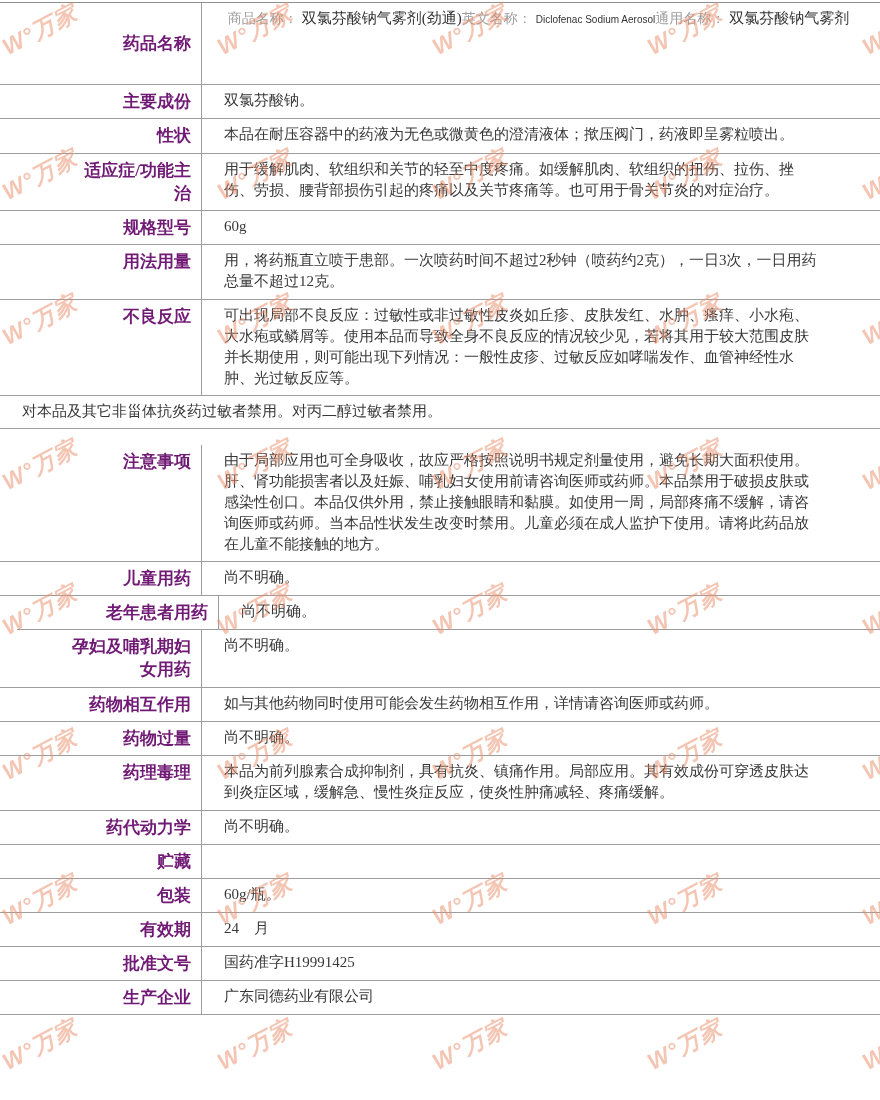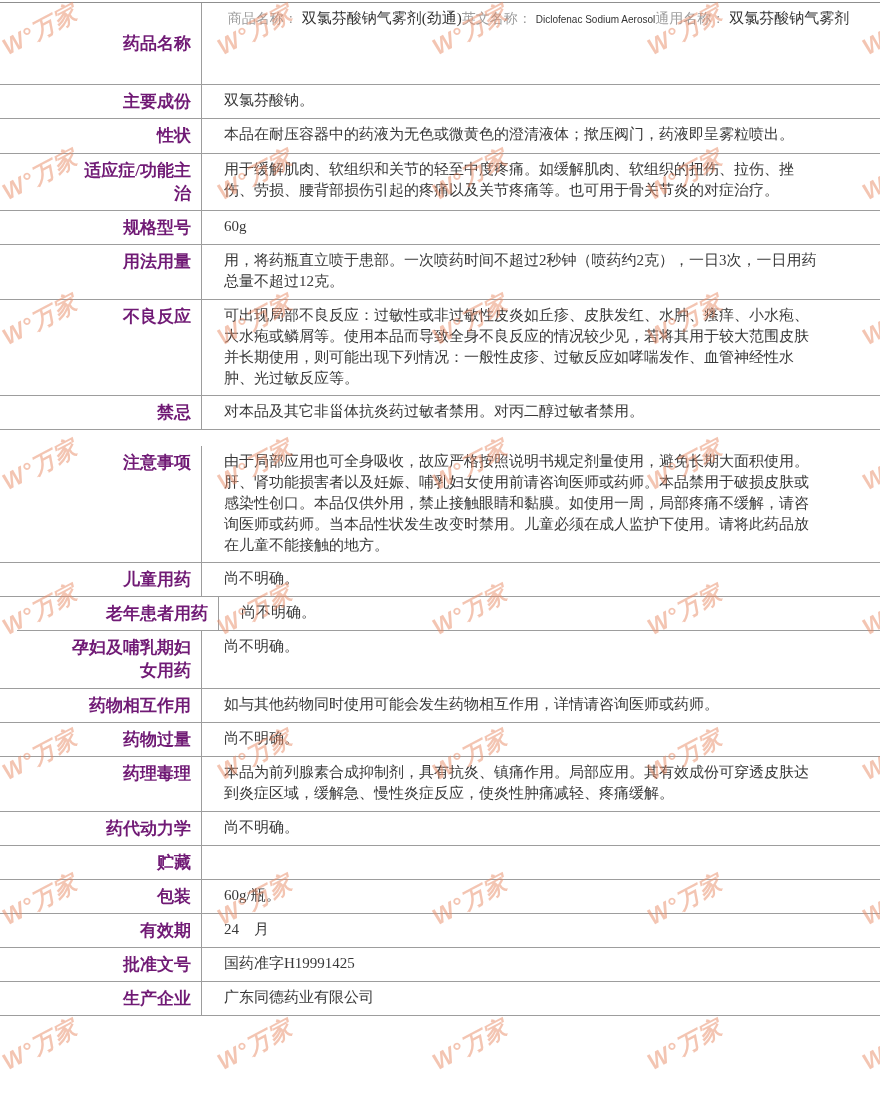--- a/index.html
+++ b/index.html
@@ -106,21 +106,20 @@
       </div>
       <div class="row" style="min-height: 55px;">
         <div class="label">用法用量</div>
         <div class="content">用，将药瓶直立喷于患部。一次喷药时间不超过2秒钟（喷药约2克），一日3次，一日用药总量不超过12克。</div>
       </div>
       <div class="row" style="min-height: 83px;">
         <div class="label">不良反应</div>
         <div class="content">可出现局部不良反应：过敏性或非过敏性皮炎如丘疹、皮肤发红、水肿、瘙痒、小水疱、大水疱或鳞屑等。使用本品而导致全身不良反应的情况较少见，若将其用于较大范围皮肤并长期使用，则可能出现下列情况：一般性皮疹、过敏反应如哮喘发作、血管神经性水肿、光过敏反应等。</div>
       </div>
       <div class="row" style="min-height: 31px;">
-        <div class="label">禁忌</div>
         <div class="content">对本品及其它非甾体抗炎药过敏者禁用。对丙二醇过敏者禁用。</div>
       </div>
       <div class="row" style="min-height: 114px; margin-top: 16px;">
         <div class="label">注意事项</div>
         <div class="content">由于局部应用也可全身吸收，故应严格按照说明书规定剂量使用，避免长期大面积使用。肝、肾功能损害者以及妊娠、哺乳妇女使用前请咨询医师或药师。本品禁用于破损皮肤或感染性创口。本品仅供外用，禁止接触眼睛和黏膜。如使用一周，局部疼痛不缓解，请咨询医师或药师。当本品性状发生改变时禁用。儿童必须在成人监护下使用。请将此药品放在儿童不能接触的地方。</div>
       </div>
       <div class="row" style="min-height: 34px;">
         <div class="label">儿童用药</div>
         <div class="content">尚不明确。</div>
       </div>

